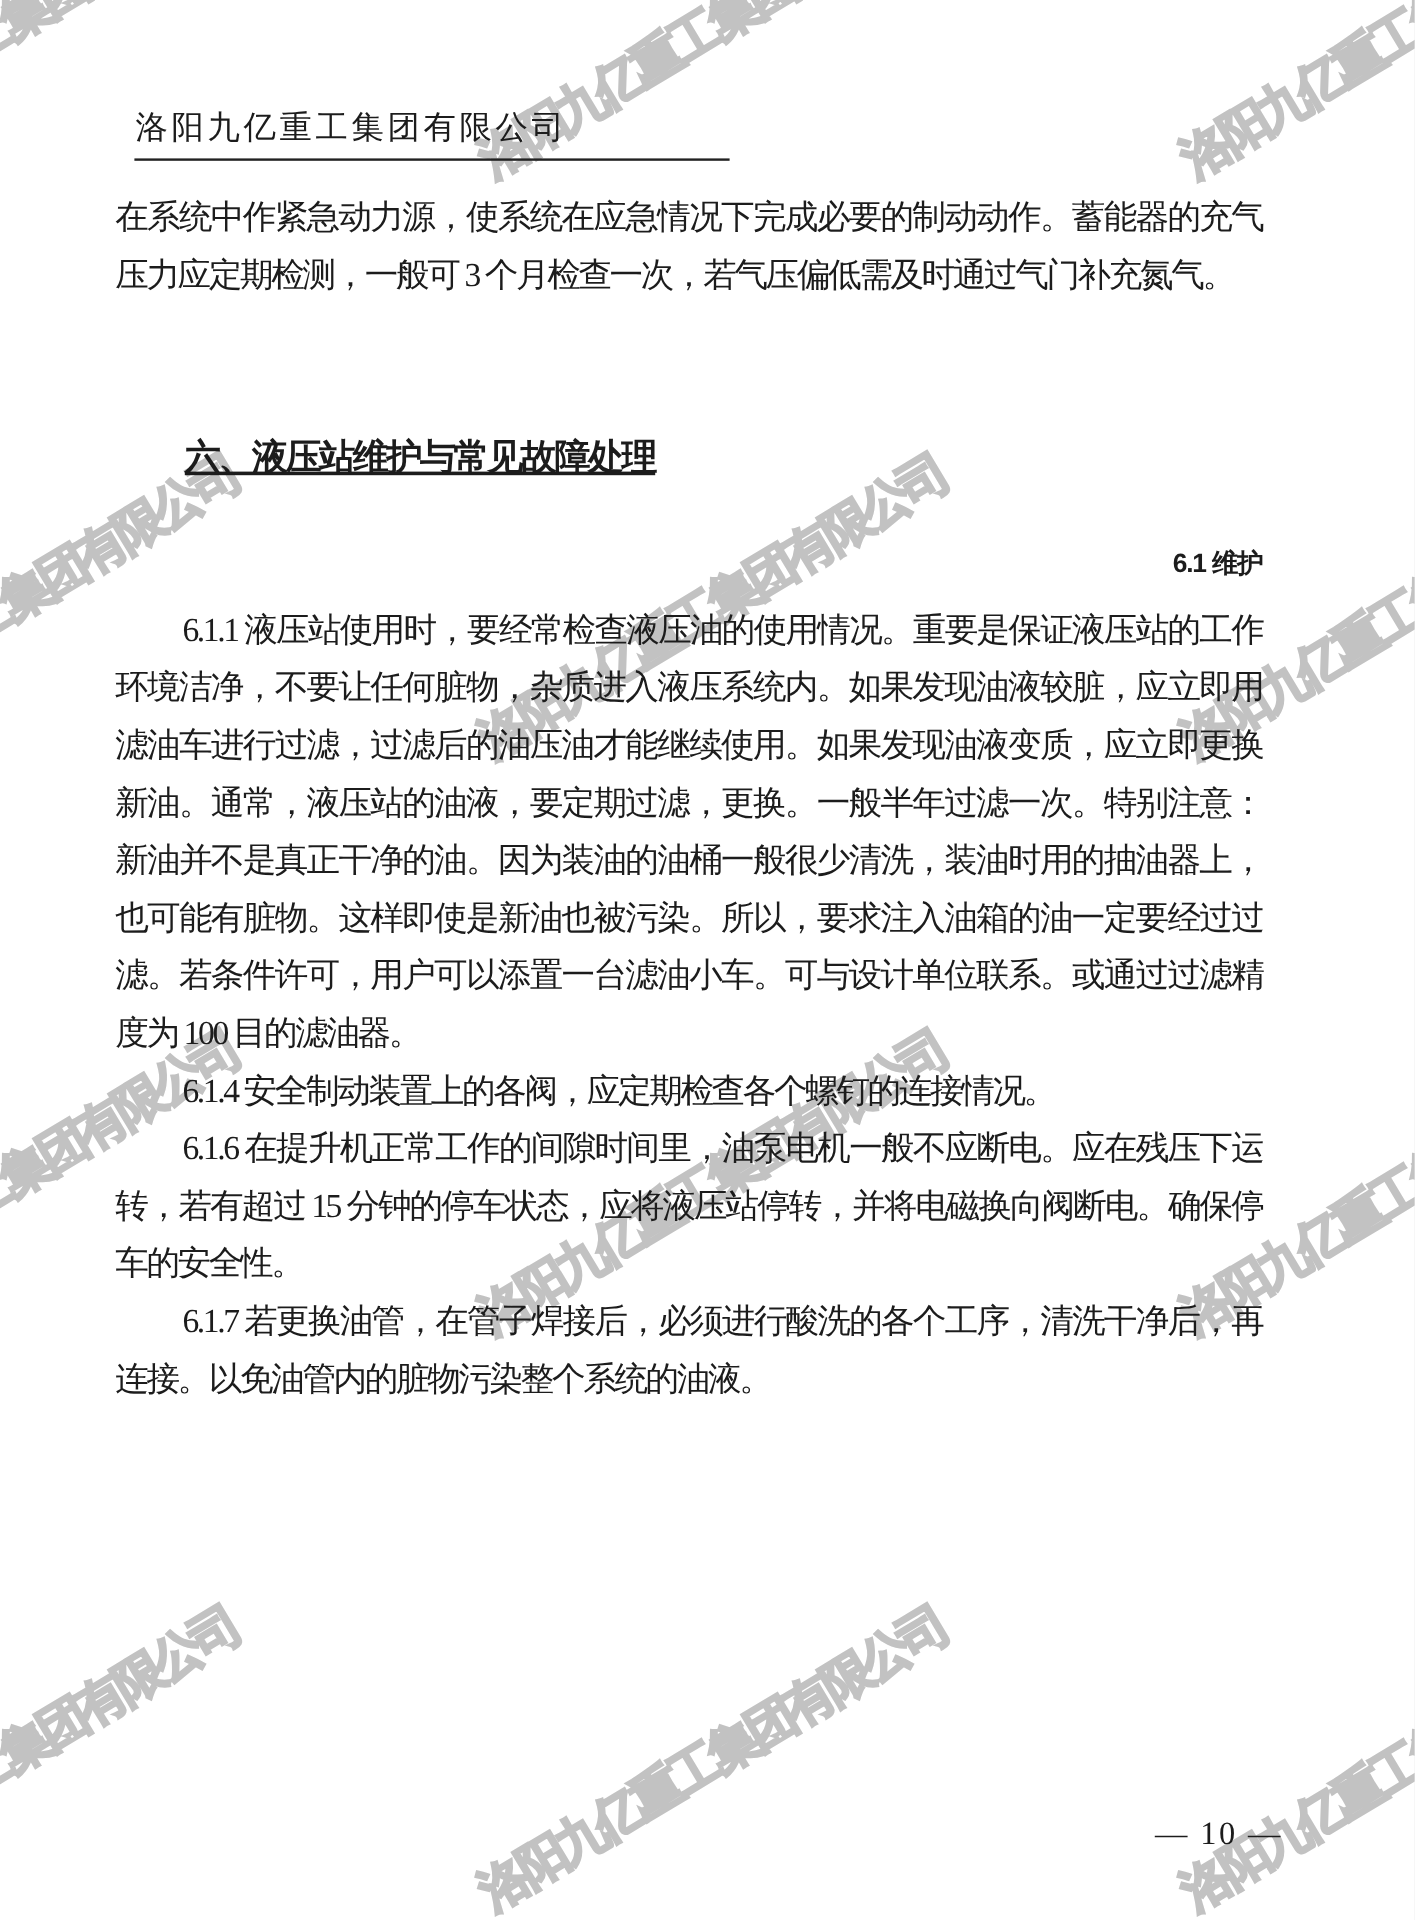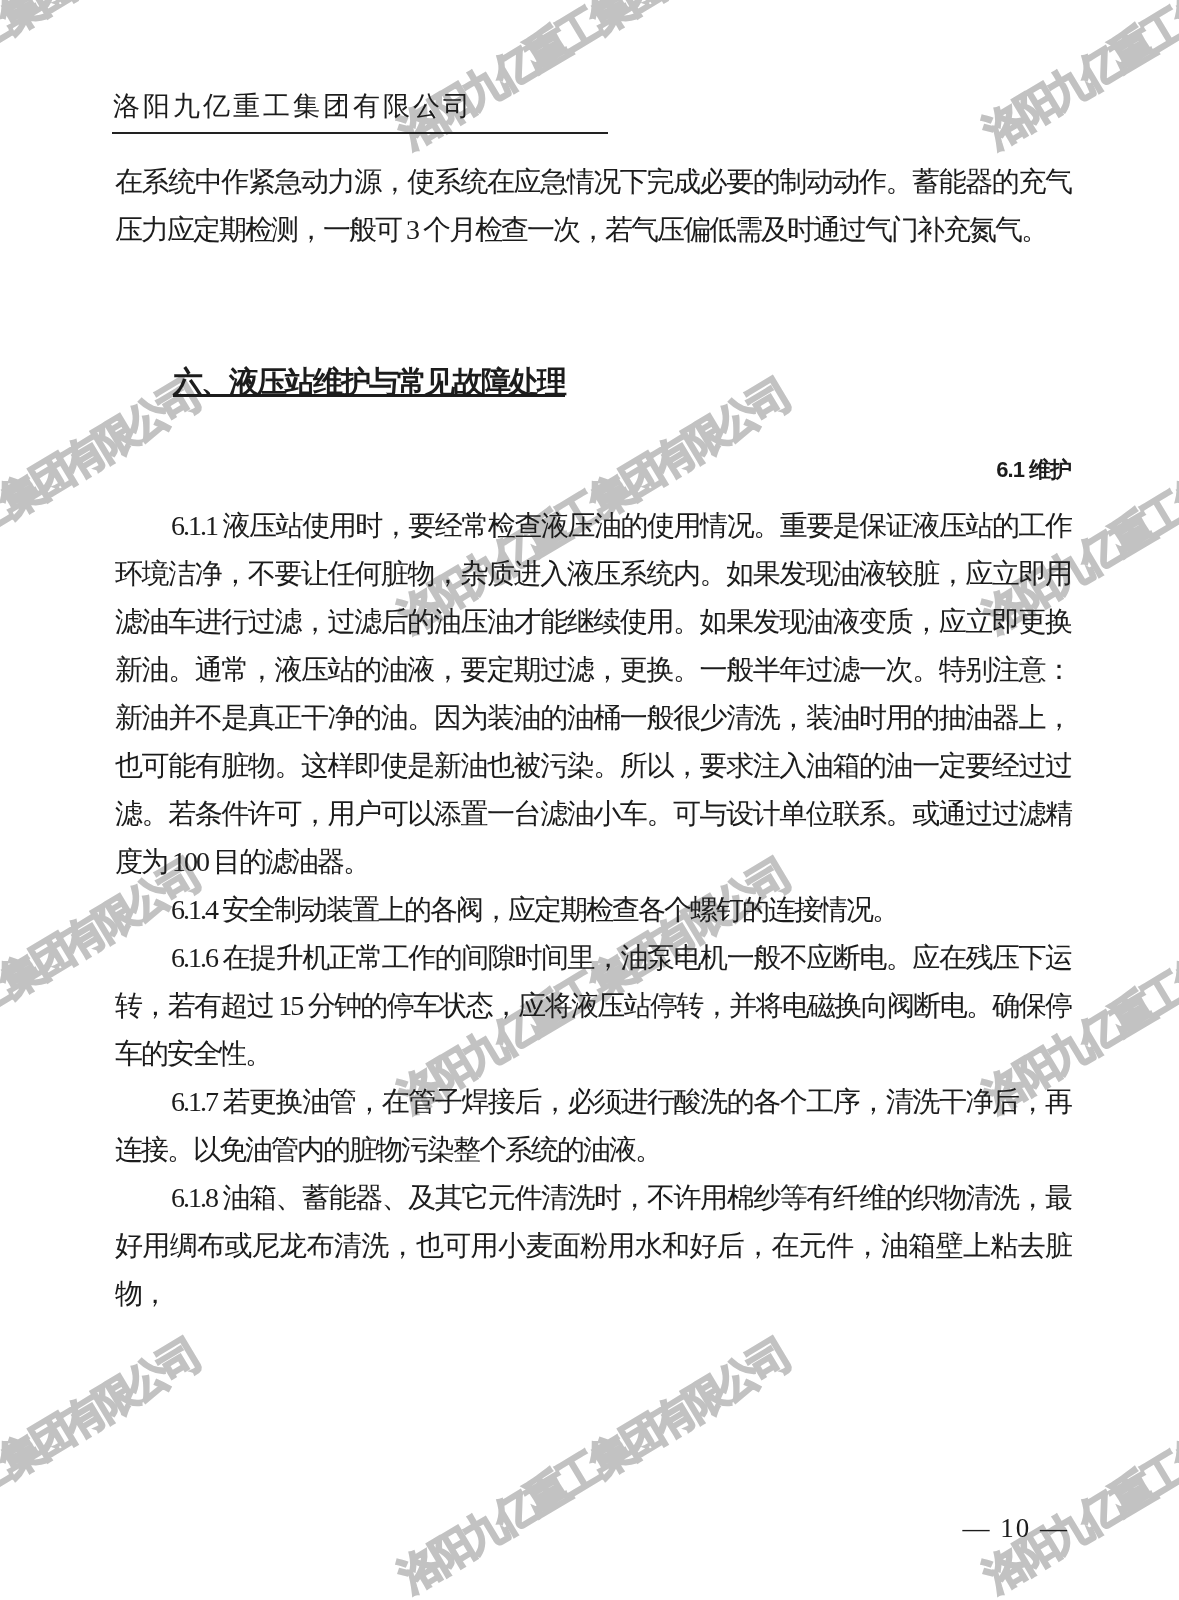--- a/index.html
+++ b/index.html
@@ -50,21 +50,21 @@
     top: 132px;
     width: 496px;
     height: 2px;
     background: #222;
     z-index: 2;
   }
 
   
   .doc-main {
     position: absolute;
-    left: 115px;
+    left: 96px;
     top: 158px;
     width: 956px;
     z-index: 2;
   }
   .para {
     margin: 0;
     font-size: 28px;
     line-height: 48px;
     letter-spacing: -2px;
     text-align: justify;
@@ -132,20 +132,19 @@
     <p class="para no-indent">在系统中作紧急动力源，使系统在应急情况下完成必要的制动动作。蓄能器的充气压力应定期检测，一般可 3 个月检查一次，若气压偏低需及时通过气门补充氮气。</p>
 
     <h2 class="sec-title">六、液压站维护与常见故障处理</h2>
 
     <h3 class="subsec-title">6.1 维护</h3>
 
     <p class="para">6.1.1 液压站使用时，要经常检查液压油的使用情况。重要是保证液压站的工作环境洁净，不要让任何脏物，杂质进入液压系统内。如果发现油液较脏，应立即用滤油车进行过滤，过滤后的油压油才能继续使用。如果发现油液变质，应立即更换新油。通常，液压站的油液，要定期过滤，更换。一般半年过滤一次。特别注意：新油并不是真正干净的油。因为装油的油桶一般很少清洗，装油时用的抽油器上，也可能有脏物。这样即使是新油也被污染。所以，要求注入油箱的油一定要经过过滤。若条件许可，用户可以添置一台滤油小车。可与设计单位联系。或通过过滤精度为 100 目的滤油器。</p>
     <p class="para">6.1.4 安全制动装置上的各阀，应定期检查各个螺钉的连接情况。</p>
     <p class="para">6.1.6 在提升机正常工作的间隙时间里，油泵电机一般不应断电。应在残压下运转，若有超过 15 分钟的停车状态，应将液压站停转，并将电磁换向阀断电。确保停车的安全性。</p>
     <p class="para">6.1.7 若更换油管，在管子焊接后，必须进行酸洗的各个工序，清洗干净后，再连接。以免油管内的脏物污染整个系统的油液。</p>
-    <p class="para">6.1.8 油箱、蓄能器、及其它元件清洗时，不许用棉纱等有纤维的织物清洗，最好用绸布或尼龙布清洗，也可用小麦面粉用水和好后，在元件，油箱壁上粘去脏物，</p>
   </main>
 
   <footer class="footer">
     <span>— 10 —</span>
   </footer>
 
 </div>
 
 </body></html>

